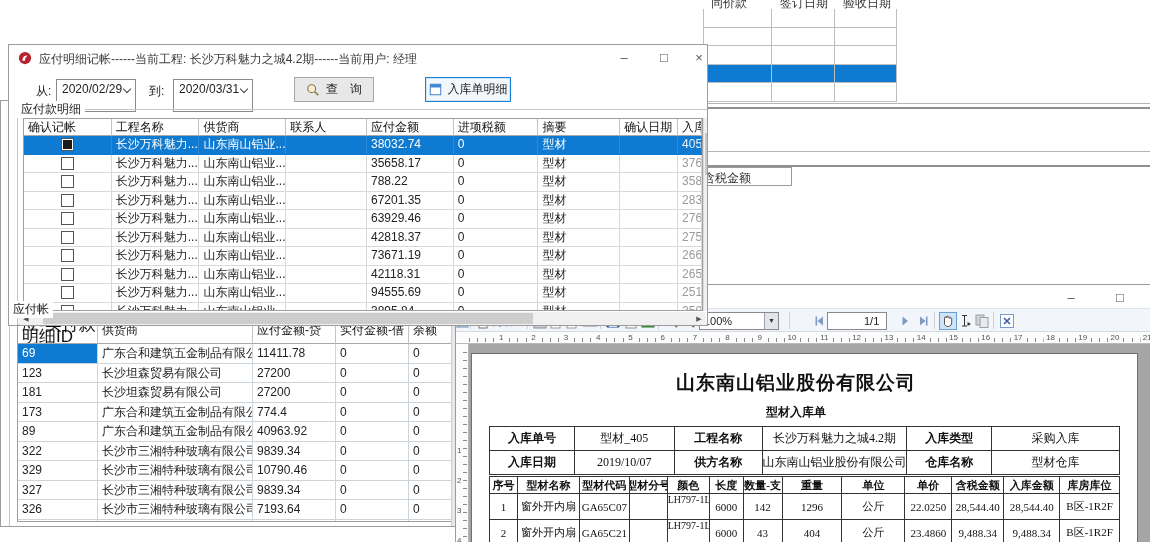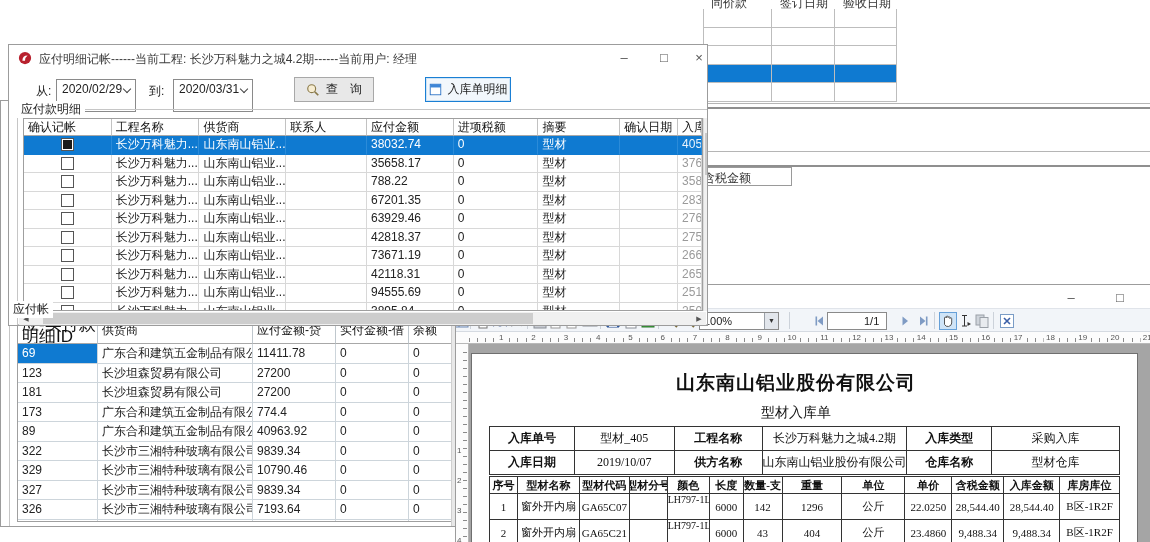--- a/index.html
+++ b/index.html
@@ -108,21 +108,21 @@
   #rp-vruler .ticks { position: absolute; top: 8px; bottom: 0; right: 1px; width: 4px;
     background: repeating-linear-gradient(to bottom, #8a8a8a 0 1px, transparent 1px 8px); }
   .vr-num { position: absolute; left: 1px; transform: translateY(-50%); font-size: 8px; color: #555; background: #fcfcfc; }
 
   #rp-preview { position: absolute; left: 13px; top: 59px; right: 0; bottom: 0; background: #a5a5a5; overflow: hidden; }
   #rp-page { position: absolute; left: 2px; top: 9px; width: 667px; height: 300px; background: #fff;
     border: 1px solid #6f6f6f; font-family: "Liberation Serif", "DejaVu Serif", serif; color: #111; }
   #rp-company { position: absolute; left: 0; top: 16px; width: 648px; text-align: center;
     font-size: 19px; font-weight: bold; letter-spacing: 1px; }
   #rp-doctitle { position: absolute; left: 0; top: 50px; width: 648px; text-align: center;
-    font-size: 14px; font-weight: normal; }
+    font-size: 12px; font-weight: bold; }
   #rp-info, #rp-table { position: absolute; left: 17px; width: 631px; border-left: 1px solid #333; border-top: 1px solid #333; }
   #rp-info { top: 72px; }
   #rp-table { top: 122px; }
   .ri-row { display: flex; height: 24px; }
   .ri-cell { border-right: 1px solid #333; border-bottom: 1px solid #333; overflow: hidden; white-space: nowrap;
     display: flex; align-items: center; justify-content: center; font-size: 12px; }
   .ri-cell.lbl { font-weight: bold; }
   .rt-row { display: flex; height: 26px; }
   .rt-row.rt-head { height: 17px; }
   .rt-cell { border-right: 1px solid #333; border-bottom: 1px solid #333; overflow: hidden; white-space: nowrap;

